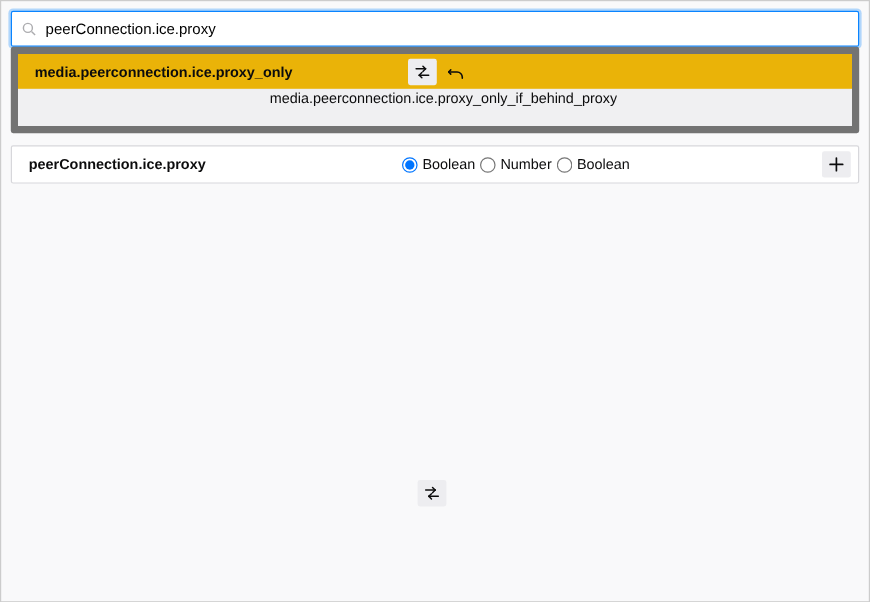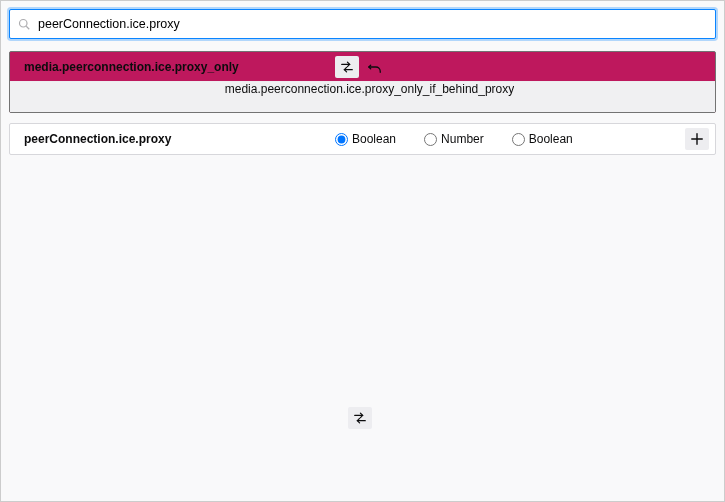--- a/index.html
+++ b/index.html
@@ -31,24 +31,23 @@
   }
   .searchbox input {
     flex: 1;
     border: none;
     outline: none;
     font-size: 12.5px;
     background: transparent;
   }
   .search-icon { opacity: .55; display:flex; align-items:center; }
   .table {
-    margin-top: 12px;
-    border: 1px solid #737373;
-    border-radius: 2px;
-    background: #be185d;
+    border: 6px solid #737373;
+    border-radius: 2px;
+    background: #eab308;
   }
   .row {
     display: flex;
     align-items: center;
     height: 30px;
     border-bottom: 1px solid #ededf0;
   }
   .row:last-child { border-bottom: none; flex-direction: column; }
   .row.odd { background: #f0f0f2; }
   .col-name {
@@ -85,21 +84,21 @@
     border-radius: 2px;
     background: #fff;
     display: flex;
     align-items: center;
     height: 32px;
   }
   .addrow .col-name { font-weight: 700; }
   .radios {
     display: flex;
     align-items: center;
-    gap: 28px;
+    gap: 4px;
     flex: 1;
   }
   .radios label {
     display: inline-flex;
     align-items: center;
     gap: 4px;
     cursor: pointer;
     font-size: 12px;
   }
   .radios input { margin: 0; }

